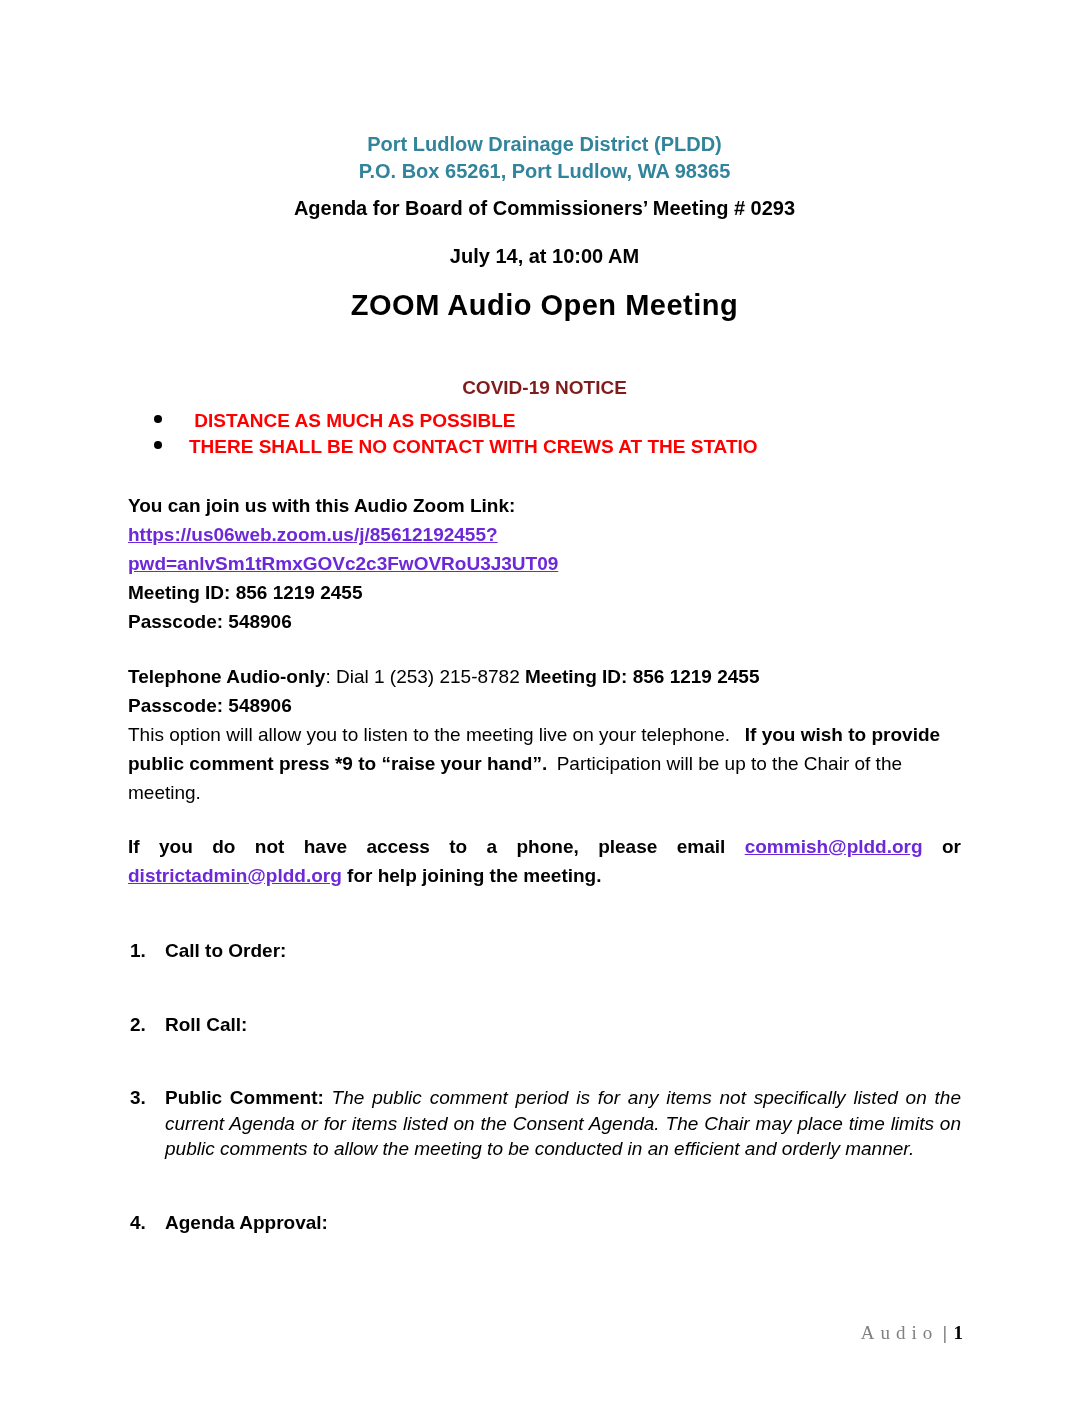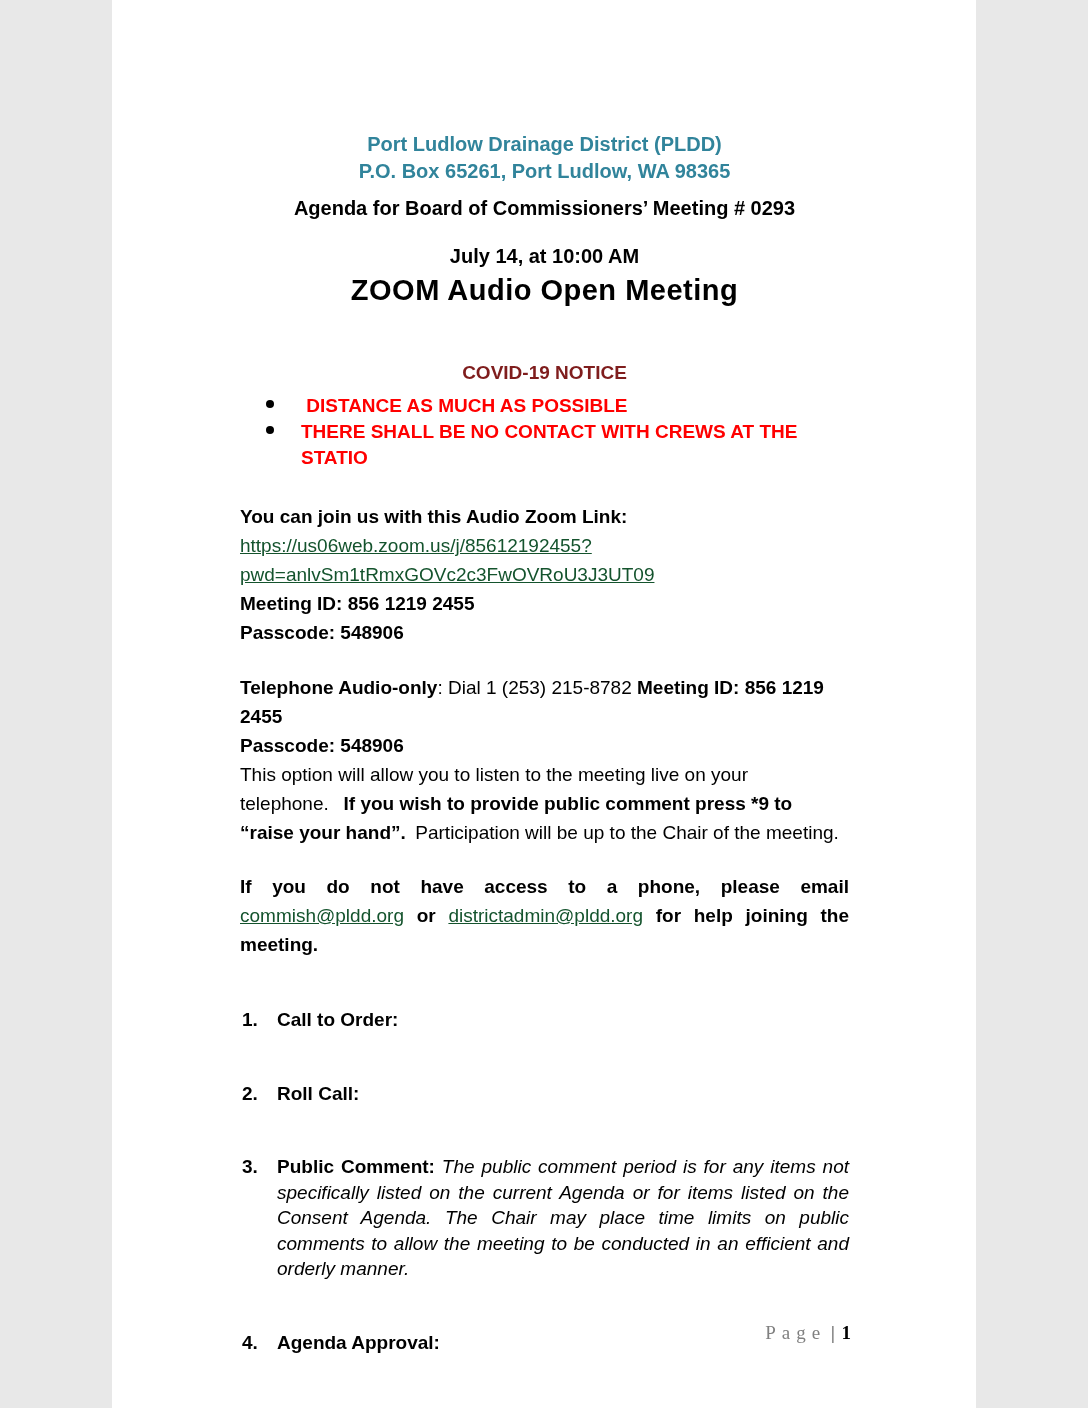--- a/index.html
+++ b/index.html
@@ -1,21 +1,21 @@
 <!DOCTYPE html>
 <html><head>
 <meta charset="utf-8">
 <style>
   * { margin: 0; padding: 0; box-sizing: border-box; }
   html, body { background: #e8e8e8; }
   body { font-family: "Liberation Sans", sans-serif; }
 
   .page {
     position: relative;
-    width: 864px;
+    width: 1088px;
     height: 1408px;
     margin: 0 auto;
     background: #ffffff;
     overflow: hidden;
     color: #000;
   }
 
   .content {
     padding: 131px 127px 0 128px; 
   }
@@ -38,21 +38,21 @@
   .date-line {
     font-weight: bold;
     font-size: 20px;
     line-height: 26px;
     margin-top: 22px;
   }
   .meeting-type {
     font-weight: bold;
     font-size: 29px;
     line-height: 34px;
-    margin-top: 4px;
+    margin-top: 19px;
     letter-spacing: 0.5px;
   }
   .location-line {
     font-weight: bold;
     font-size: 19.5px;
     line-height: 26px;
     margin-top: 12px;
   }
 
   
@@ -86,22 +86,22 @@
     font-weight: bold;
     font-size: 19px;
     white-space: pre-wrap;
   }
 
   
   .body-text { font-size: 19px; line-height: 29px; }
   .bold { font-weight: bold; }
   .join-section { margin-top: 31px; }
   a.doc-link, .link-text {
-    color: #14532d;
-    font-weight: normal;
+    color: #6d28d9;
+    font-weight: bold;
     text-decoration: underline;
     cursor: pointer;
   }
   .link-block { display: block; font-size: 19px; line-height: 29px; }
 
   .phone-section { margin-top: 26px; }
   .phone-desc { text-align: left; }
 
   .email-section {
     margin-top: 25px;
@@ -196,17 +196,17 @@
         <span class="agenda-num">3.</span><span class="agenda-item-title">Public Comment:</span><span class="agenda-item-desc"> The public comment period is for any items not specifically listed on the current Agenda or for items listed on the Consent Agenda. The Chair may place time limits on public comments to allow the meeting to be conducted in an efficient and orderly manner.</span>
       </div>
       <div class="agenda-item">
         <span class="agenda-num">4.</span><span class="agenda-item-title">Agenda Approval:</span><span class="agenda-item-desc"></span>
       </div>
     </div>
 
   </div>
 
   <div class="page-footer">
-    <span class="footer-label">Page</span>
+    <span class="footer-label">Audio</span>
     <span class="footer-sep">|</span>
     <span class="footer-num">1</span>
   </div>
 </div>
 
 </body></html>

